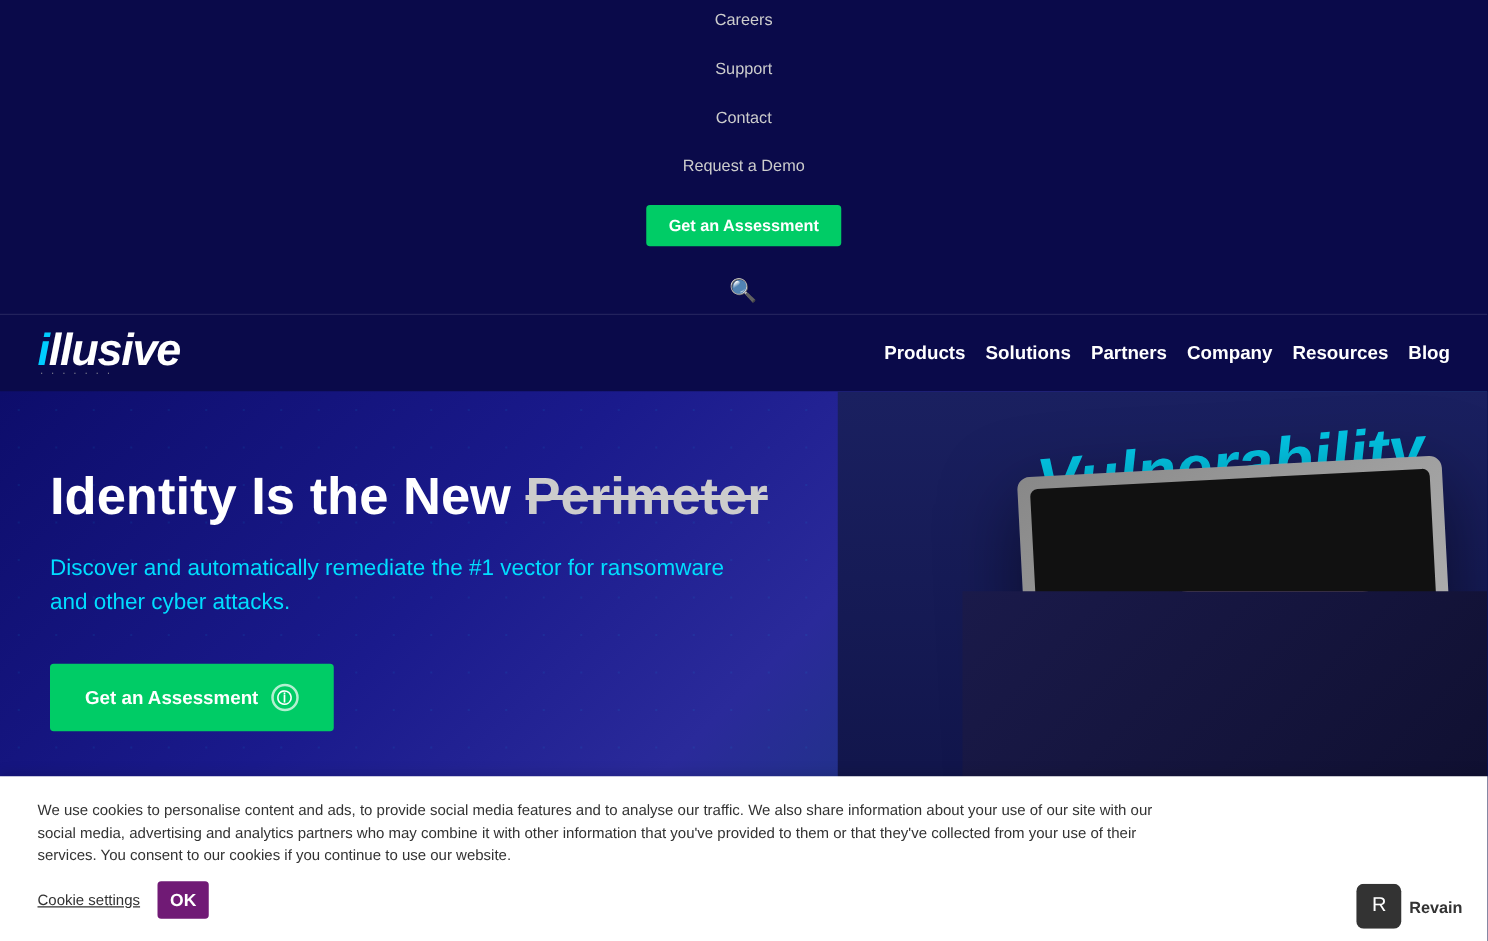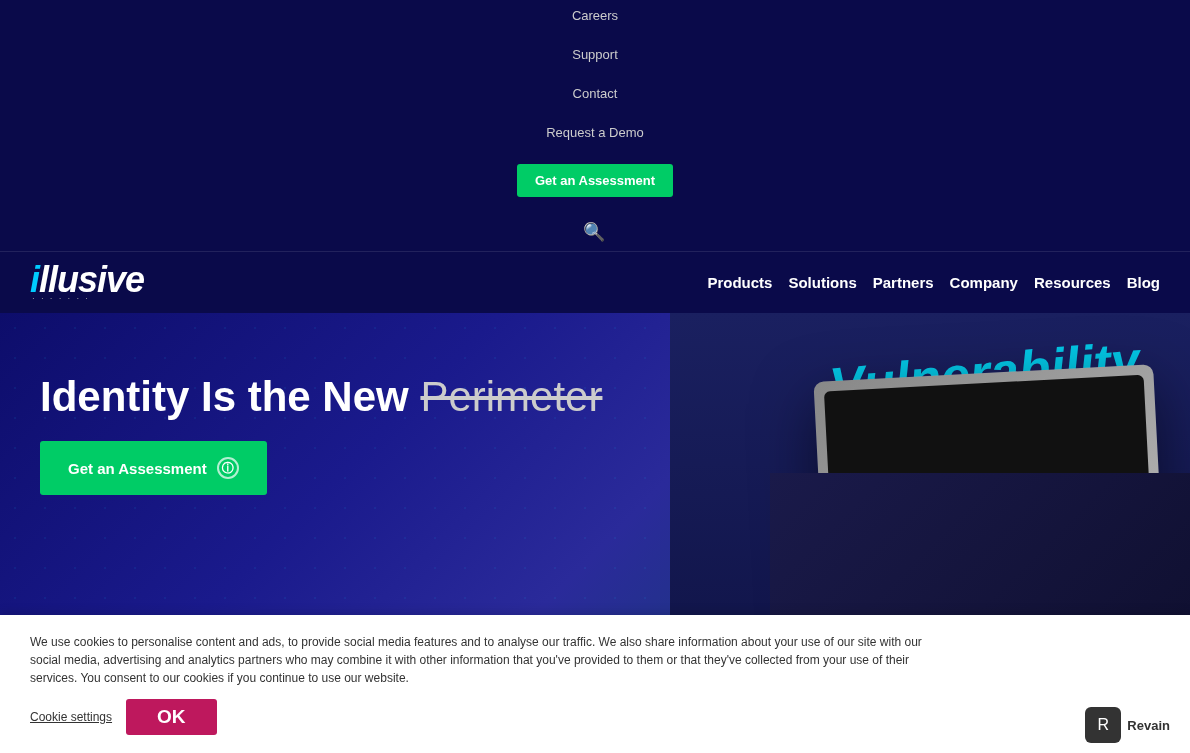--- a/index.html
+++ b/index.html
@@ -150,21 +150,21 @@
     .hero-title {
       font-size: 42px;
       font-weight: 800;
       color: #fff;
       line-height: 1.15;
       margin-bottom: 20px;
     }
     .hero-title .strikethrough {
       text-decoration: line-through;
       color: #ccc;
-      font-weight: 400;
+      font-weight: 700;
     }
     .hero-subtitle {
       font-size: 18px;
       color: #00ddff;
       line-height: 1.5;
       margin-bottom: 36px;
       max-width: 540px;
     }
     .btn-assessment-hero {
       background: #00cc66;
@@ -304,25 +304,25 @@
     }
     .cookie-settings-btn {
       background: none;
       border: none;
       color: #333;
       font-size: 12px;
       cursor: pointer;
       text-decoration: underline;
     }
     .cookie-ok-btn {
-      background: #be185d;
+      background: #701a75;
       color: #fff;
       border: none;
-      padding: 7px 31px;
-      font-size: 19px;
+      padding: 7px 10px;
+      font-size: 14px;
       font-weight: 700;
       cursor: pointer;
       border-radius: 3px;
     }
 
     
     .revain-badge {
       position: fixed;
       bottom: 10px;
       right: 20px;
@@ -399,20 +399,21 @@
 
       <div style="position:absolute; bottom:100px; right:160px; width:50px; height:14px; background:#c8a000; border-radius:7px; transform:rotate(40deg);"></div>
       <div style="position:absolute; bottom:60px; right:200px; width:45px; height:12px; background:#b89000; border-radius:6px; transform:rotate(-20deg);"></div>
     </div>
   </div>
 
   <div class="hero-left">
     <h1 class="hero-title">
       <span>Identity Is the New </span><span class="strikethrough">Perimeter</span>
     </h1>
+    <p class="hero-subtitle">Discover and automatically remediate the #1 vector for ransomware and other cyber attacks.</p>
     <button class="btn-assessment-hero">
       <span>Get an Assessment</span>
       <span class="circle-icon">ⓘ</span>
     </button>
   </div>
 </section>
 
 <div class="report-banner">
   <div class="report-book">
     <div class="report-book-bg"></div>

